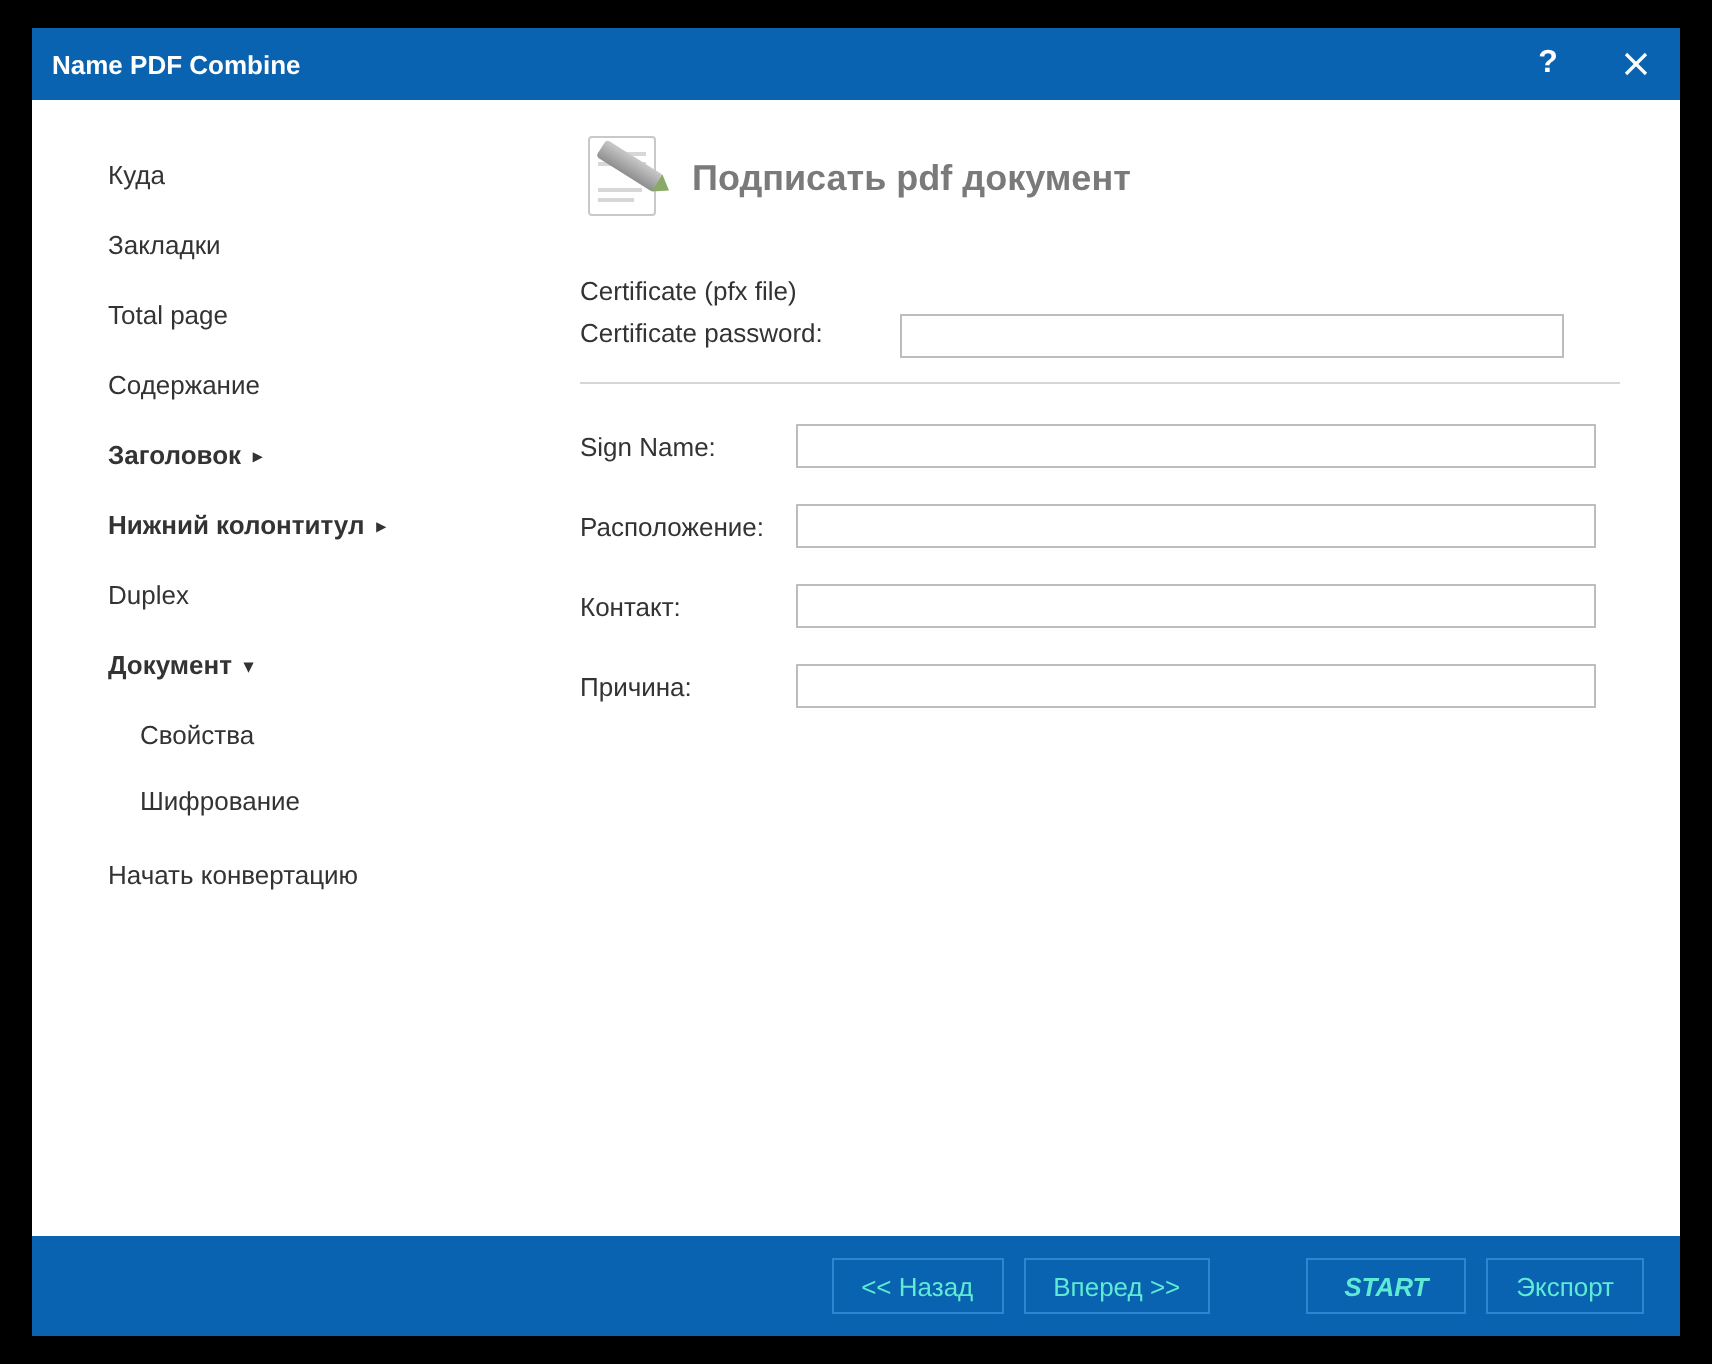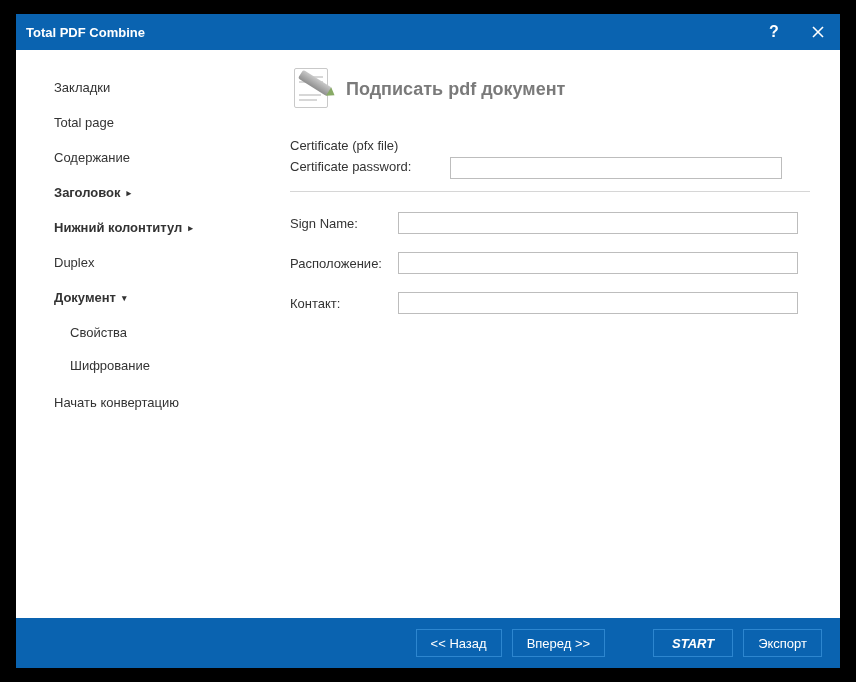--- a/index.html
+++ b/index.html
@@ -131,51 +131,54 @@
     font-size:13px;
   }
   .footer {
     height: 50px;
     background: #0a63b0;
     display:flex; align-items:center; justify-content:flex-end;
     padding-right: 18px; gap: 10px;
   }
   .fbtn {
     height: 28px; padding: 0 14px;
-    background: #0a63b0; color:#ffffff;
+    background: #0a63b0; color:#5eead4;
     border:1px solid #2d86cf;
     font-size: 13px;
     display:flex; align-items:center; justify-content:center;
     cursor: default;
     min-width: 76px;
   }
   .fbtn.start { font-weight:700; font-style:italic; min-width:80px; }
   .fgap { width: 28px; }
 </style>
 </head>
 <body>
 
 <div class="window">
 
   <div class="titlebar">
-    <span>Total PDF Combine</span>
+    <span>Name PDF Combine</span>
     <div class="spacer"></div>
     <div class="tcbtn">?</div>
     <div class="tcbtn">
       <svg width="12" height="12" viewBox="0 0 12 12">
         <line x1="1" y1="1" x2="11" y2="11" stroke="#fff" stroke-width="1.6"></line>
         <line x1="11" y1="1" x2="1" y2="11" stroke="#fff" stroke-width="1.6"></line>
       </svg>
     </div>
   </div>
 
   <div class="body">
 
     <div class="sidebar">
       <div class="nav-item">
+          <span>Куда</span>
+        </div>
+      <div class="nav-item">
           <span>Закладки</span>
         </div>
       <div class="nav-item">
           <span>Total page</span>
         </div>
       <div class="nav-item">
           <span>Содержание</span>
         </div>
       <div class="nav-item bold">
           <span>Заголовок</span>
@@ -233,20 +236,24 @@
         <input type="text" value="" style="">
       </div>
       <div class="row2">
         <span class="field-label">Расположение:</span>
         <input type="text" value="" style="">
       </div>
       <div class="row2">
         <span class="field-label">Контакт:</span>
         <input type="text" value="" style="">
       </div>
+      <div class="row2">
+        <span class="field-label">Причина:</span>
+        <input type="text" value="" style="">
+      </div>
     </div>
   </div>
 
   <div class="footer">
     <div class="fbtn">
         <span>&lt;&lt;  Назад</span>
       </div>
     <div class="fbtn">
         <span>Вперед  &gt;&gt;</span>
       </div>

